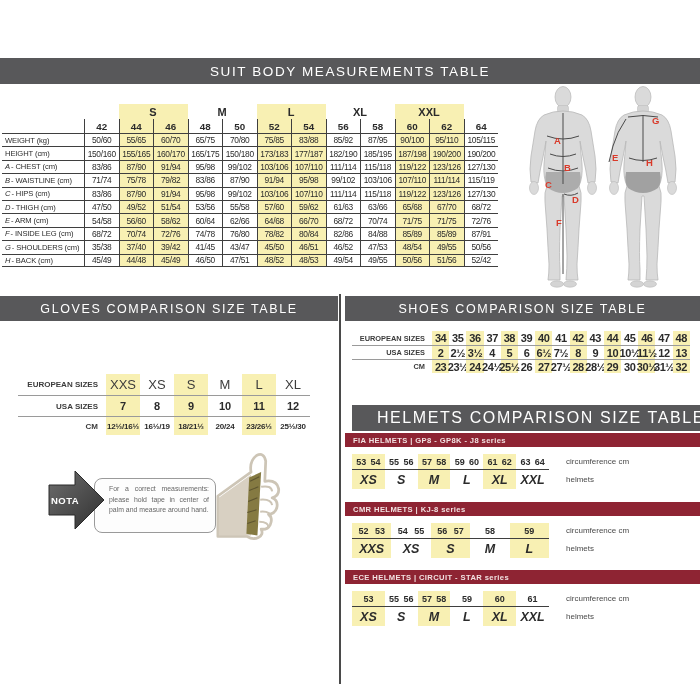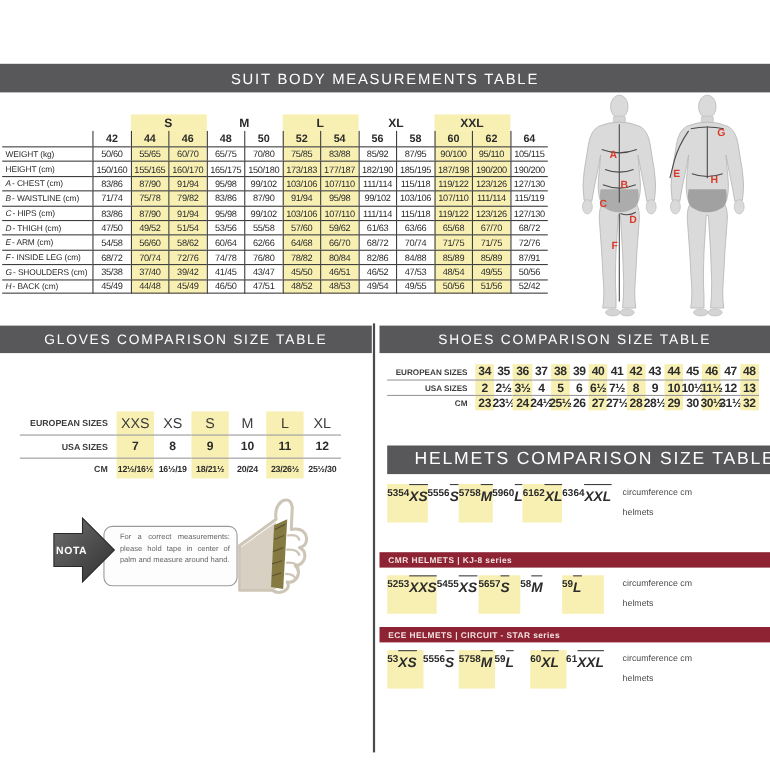--- a/index.html
+++ b/index.html
@@ -51,21 +51,21 @@
   .sh-label{justify-content:flex-end;font-weight:bold;font-size:7.4px;color:#3c3c3c;padding-right:7px;}
   .sh-val{font-weight:bold;font-size:11px;letter-spacing:-0.4px;}
   .sh-sep{border-top:1px solid #9a9a9a;}
 
   
   .hm-section{position:absolute;left:345px;width:355px;}
   .hm-bar{height:14px;background:#8e2433;color:#f2e2e2;font-weight:bold;font-size:7.6px;
           letter-spacing:0.4px;display:flex;align-items:center;padding-left:8px;box-sizing:border-box;}
   .hm-body{display:flex;margin-top:7px;padding-left:7px;}
   .hm-groups{display:flex;width:197px;}
-  .hm-group{flex:1;display:flex;}
+  .hm-group{flex:1;display:flex;flex-direction:column;}
   .hm-nums{height:15px;display:flex;align-items:center;justify-content:space-evenly;
            font-weight:bold;font-size:9px;}
   .hm-size{height:19px;border-top:1.4px solid #3f3f3f;display:flex;align-items:center;
            justify-content:center;font-weight:bold;font-style:italic;font-size:12.5px;}
   .hm-labels{margin-left:17px;font-size:8px;color:#4a4a4a;}
   .hm-label-circ{height:15px;display:flex;align-items:center;}
   .hm-label-size{height:19px;display:flex;align-items:center;margin-top:1px;}
 
   
   #nota-box{position:absolute;left:94px;top:478px;width:100px;height:44px;border:1px solid #9a9a9a;
@@ -361,20 +361,21 @@
       <div class="sh-cell sh-val sh-sep hl">28</div>
       <div class="sh-cell sh-val sh-sep">28½</div>
       <div class="sh-cell sh-val sh-sep hl">29</div>
       <div class="sh-cell sh-val sh-sep">30</div>
       <div class="sh-cell sh-val sh-sep hl">30½</div>
       <div class="sh-cell sh-val sh-sep">31½</div>
       <div class="sh-cell sh-val sh-sep hl">32</div>
     </div>
   <div id="helmets-sections">
       <div class="hm-section" style="top: 433px;">
+        <div class="hm-bar">FIA HELMETS | GP8 - GP8K - J8 series</div>
         <div class="hm-body">
           <div class="hm-groups">
             <div class="hm-group hl">
               <div class="hm-nums">
                 <div class="">53</div>
                 <div class="">54</div>
               </div>
               <div class="hm-size">XS</div>
             </div>
             <div class="hm-group">

